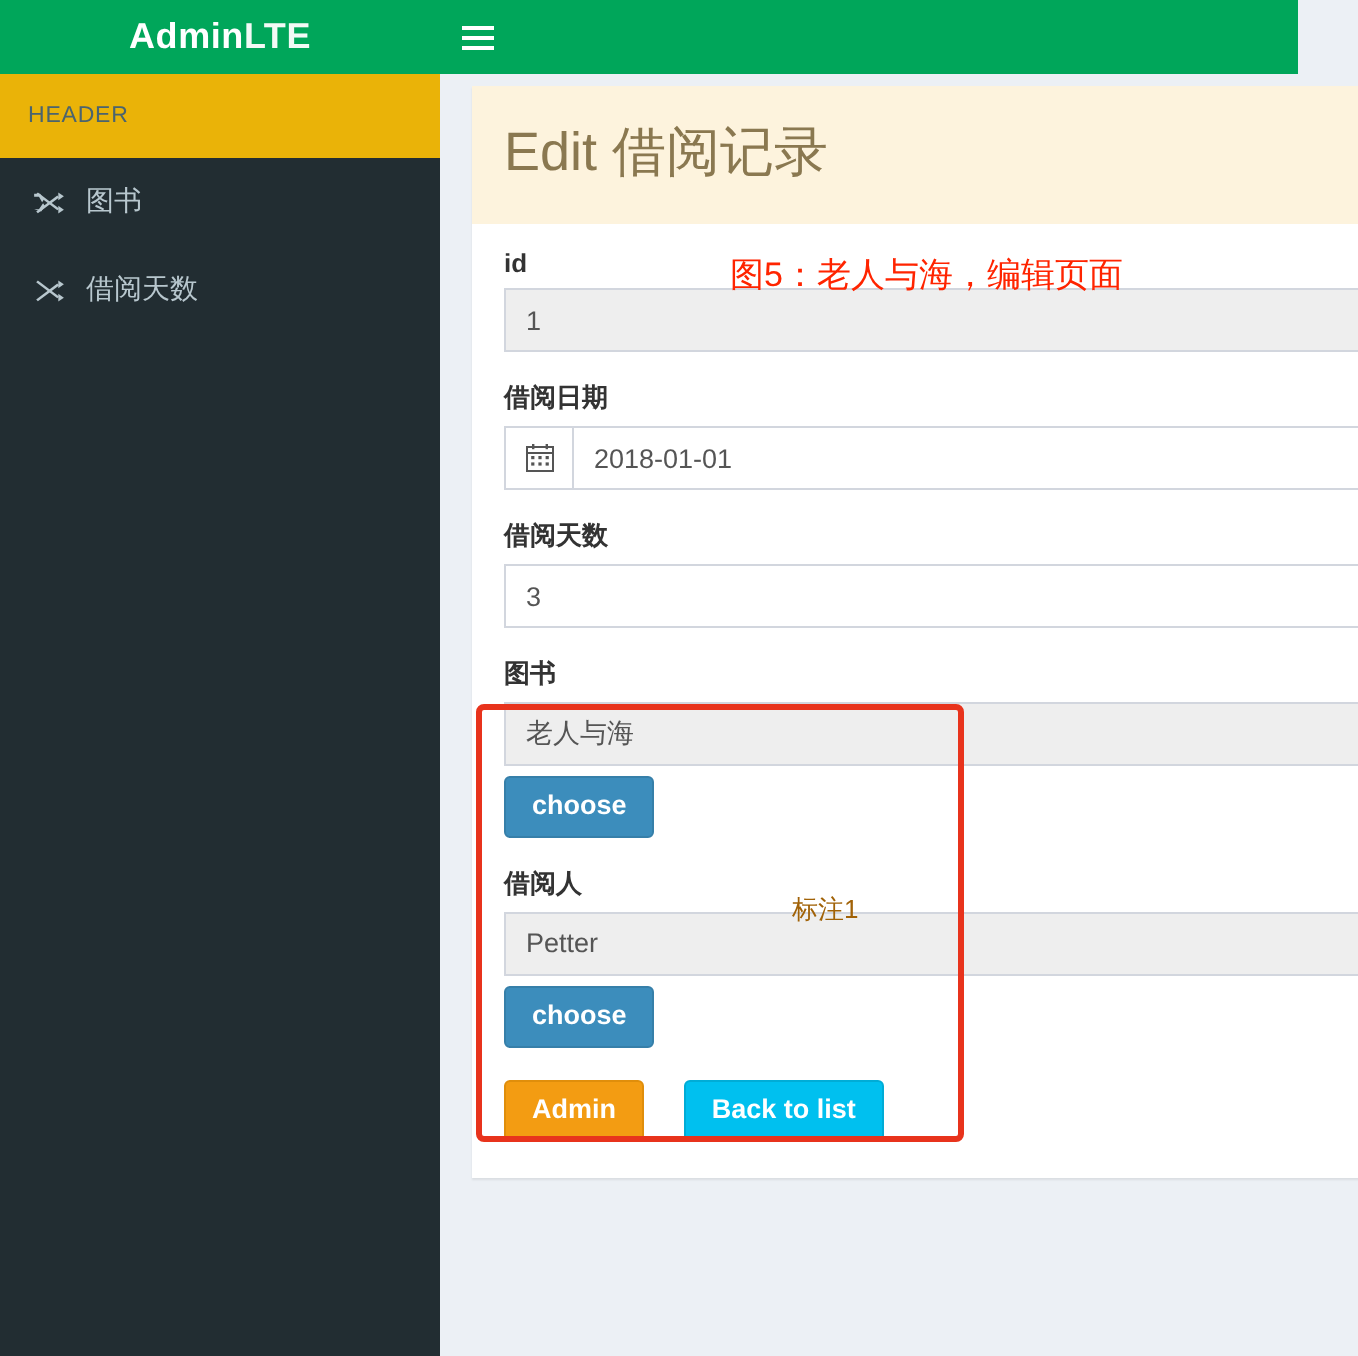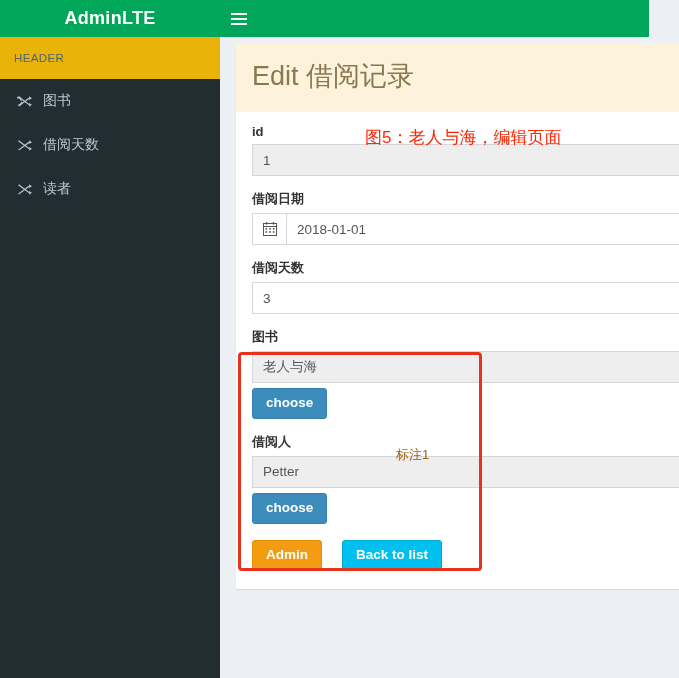--- a/index.html
+++ b/index.html
@@ -270,31 +270,20 @@
       <span class="ic">
         <svg width="15" height="13" viewBox="0 0 16 14">
           <path d="M13 1.3l3 2.1-3 2.1z" fill="#b8c7ce"></path>
           <path d="M13 8.5l3 2.1-3 2.1z" fill="#b8c7ce"></path>
           <path d="M1.1 2.3L2 1.4l11.4 8.5-.9 1z" fill="#b8c7ce"></path>
           <path d="M1.1 11.6L2 12.5 13.4 4l-.9-1z" fill="#b8c7ce"></path>
         </svg>
       </span>
       <span class="lbl">借阅天数</span>
     </li>
-    <li>
-      <span class="ic">
-        <svg width="15" height="13" viewBox="0 0 16 14">
-          <path d="M13 1.3l3 2.1-3 2.1z" fill="#b8c7ce"></path>
-          <path d="M13 8.5l3 2.1-3 2.1z" fill="#b8c7ce"></path>
-          <path d="M1.1 2.3L2 1.4l11.4 8.5-.9 1z" fill="#b8c7ce"></path>
-          <path d="M1.1 11.6L2 12.5 13.4 4l-.9-1z" fill="#b8c7ce"></path>
-        </svg>
-      </span>
-      <span class="lbl">读者</span>
-    </li>
   </ul>
 </div>
 
 <div class="content-wrapper">
   <div class="panel">
 
     <div class="panel-head">
       <h1 class="panel-title">Edit 借阅记录</h1>
     </div>
 

